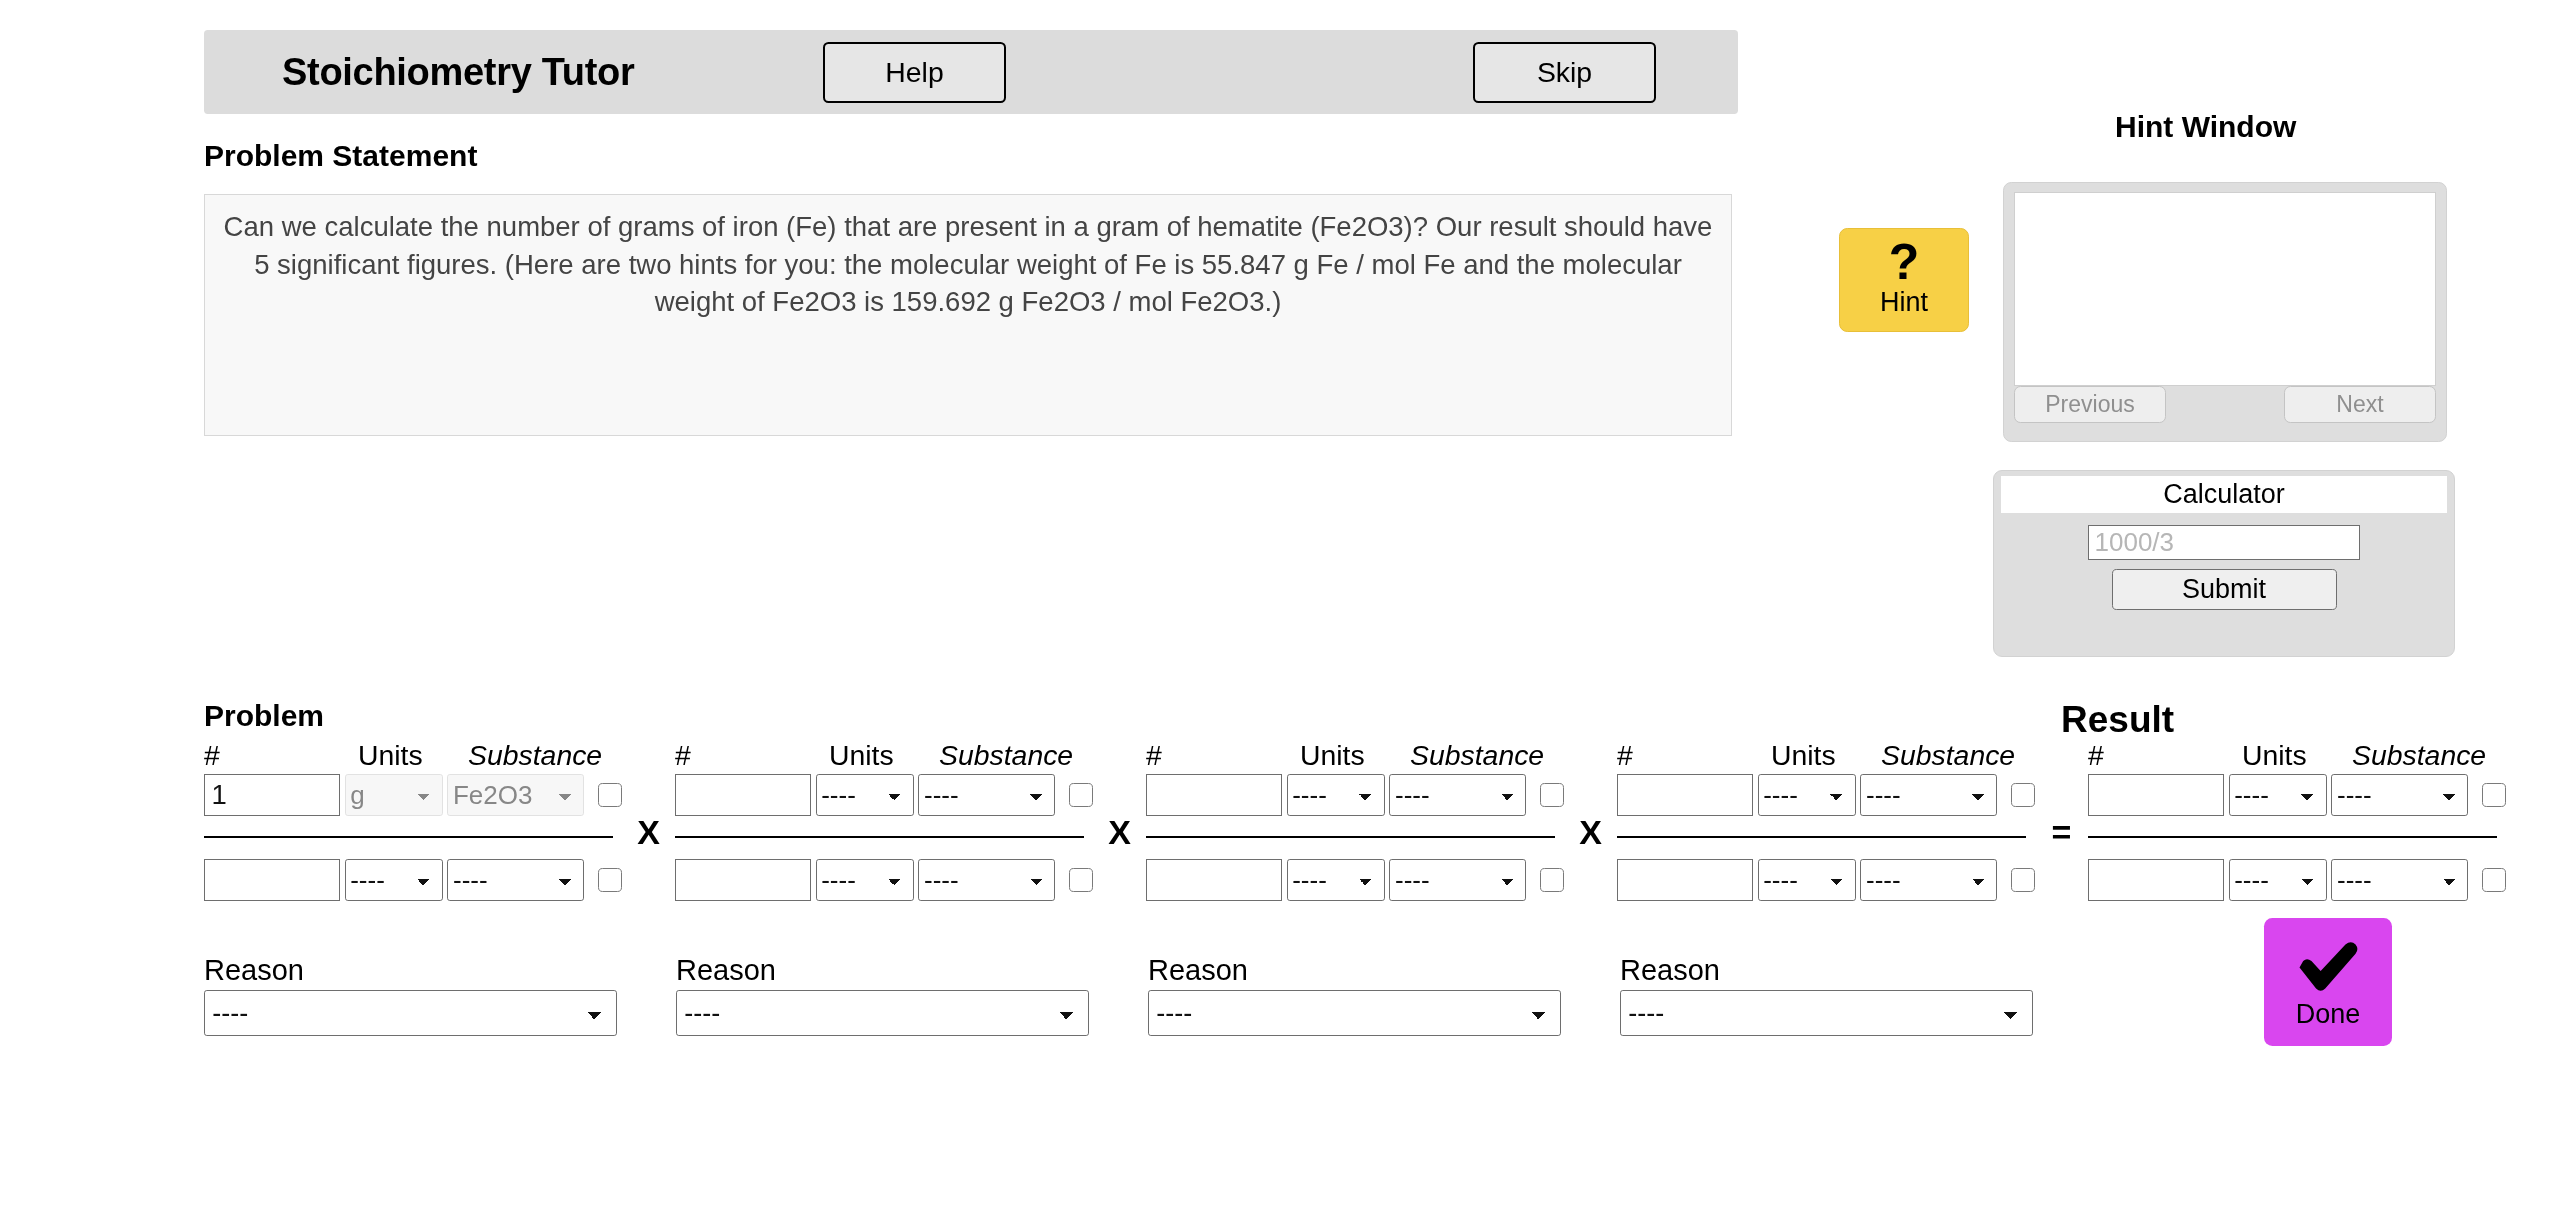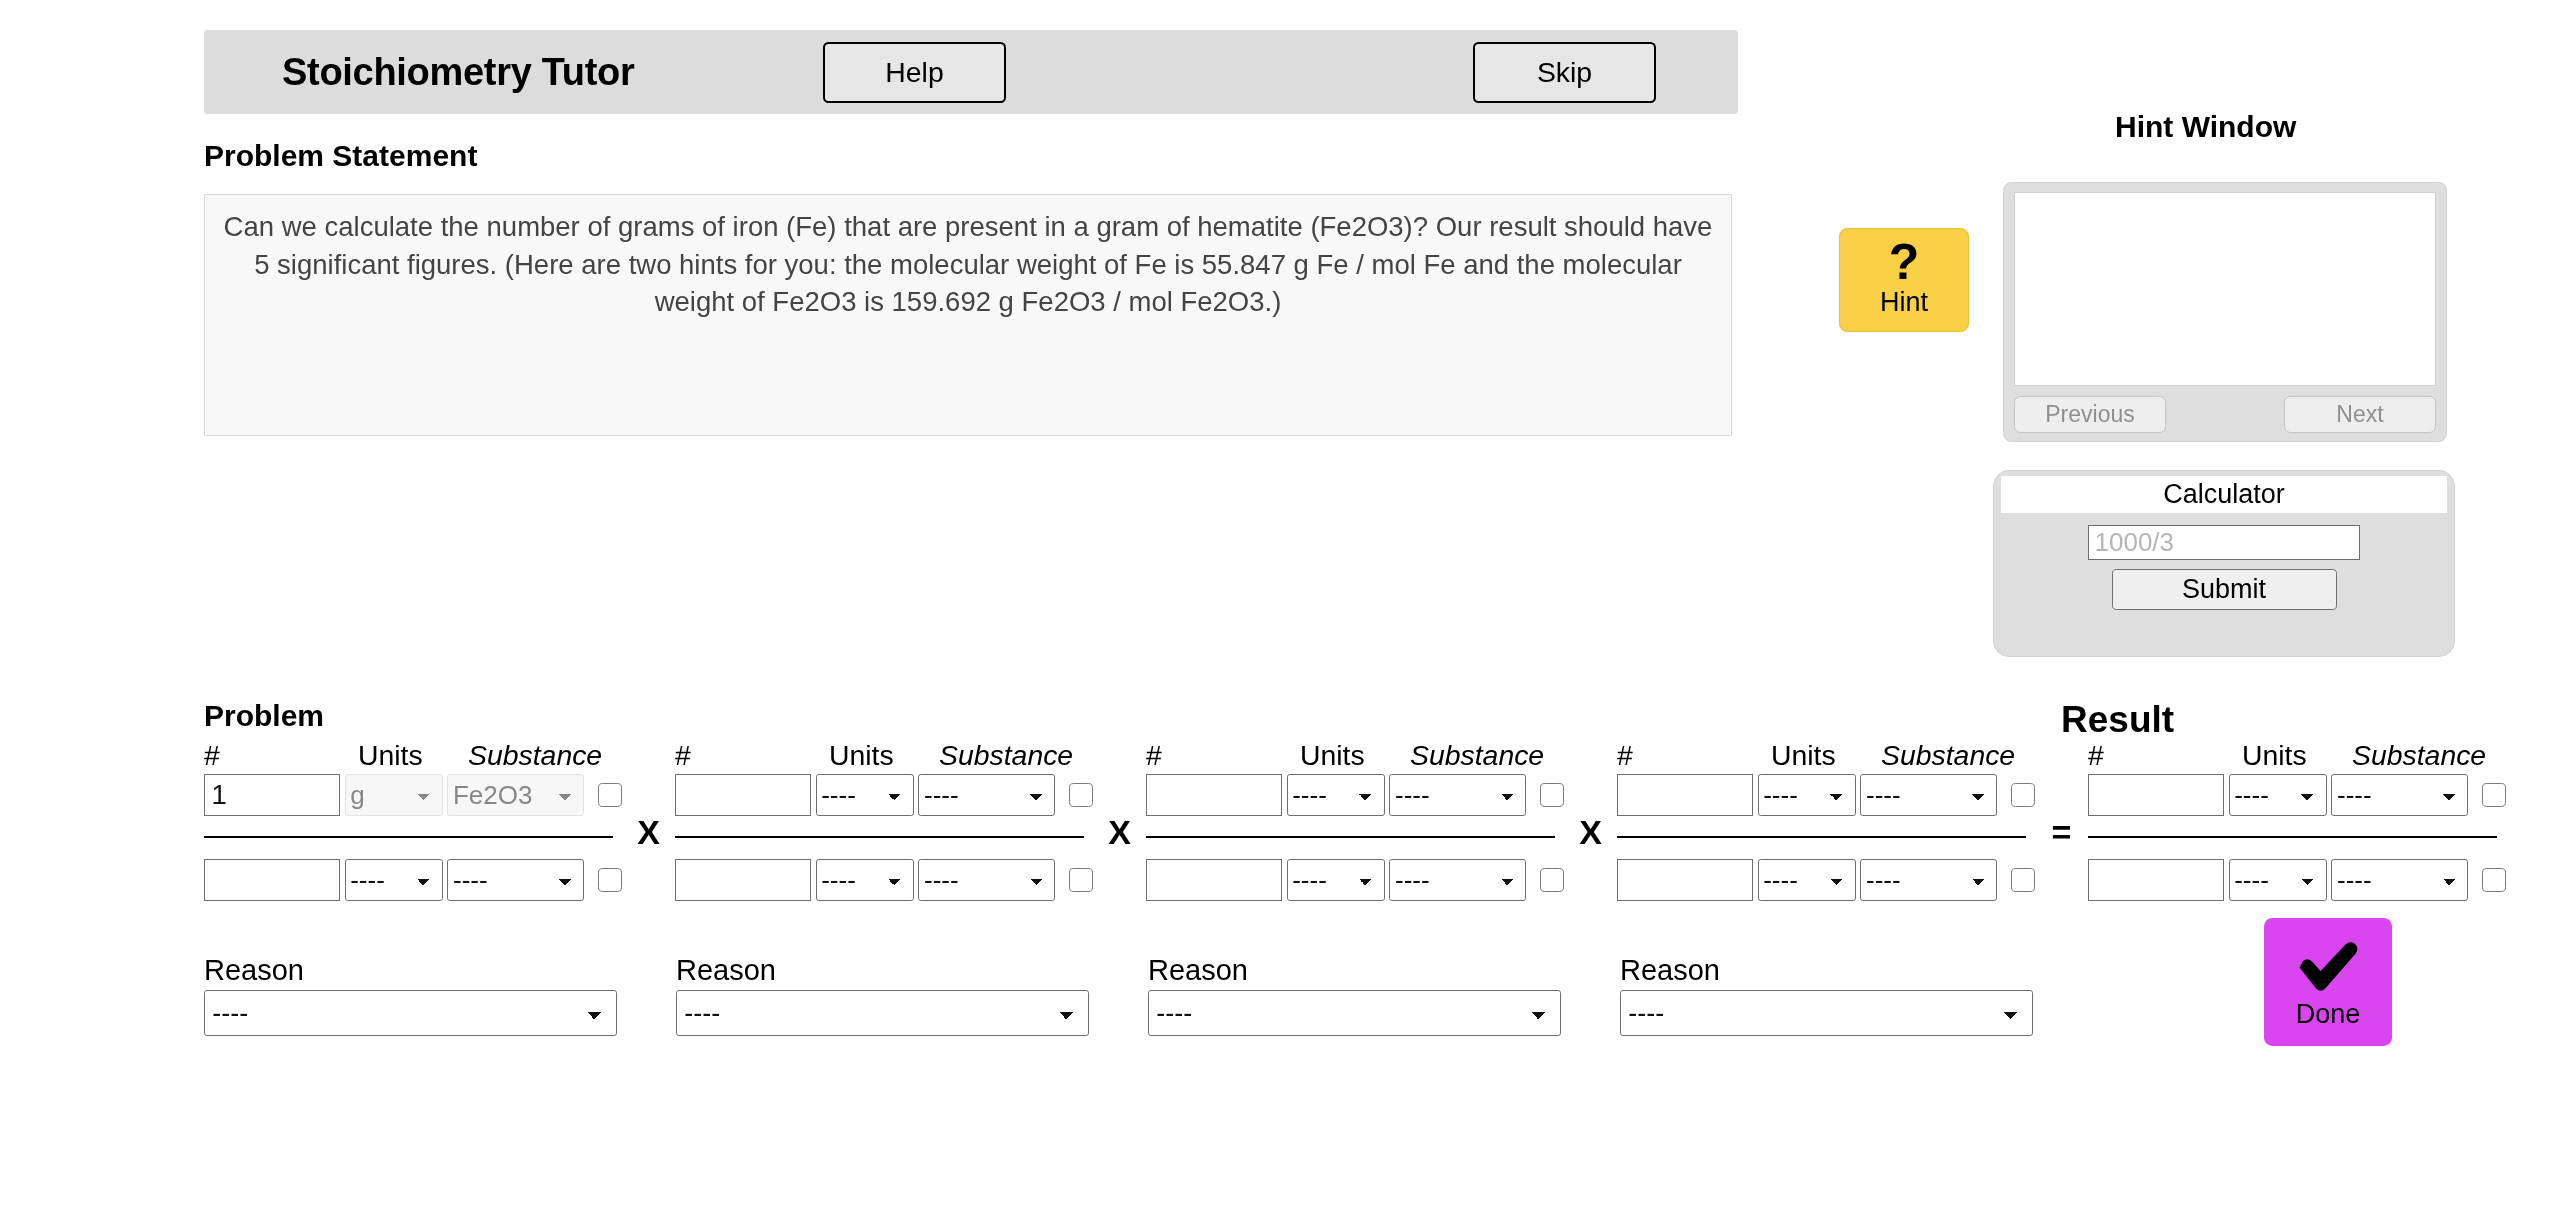--- a/index.html
+++ b/index.html
@@ -128,21 +128,21 @@
     padding: 9.2px 10px 10px 10px;
   }
   #hint-window-content {
     width: 100%;
     height: 194px;
     background: #ffffff;
     border: 1.8px solid #cfcfcf;
     box-sizing: border-box;
   }
   #hint-window-nav {
-    margin-top: 10px;
+    margin-top: 0;
     display: flex;
     justify-content: space-between;
   }
   .hint-nav-btn {
     width: 150px;
     height: 35px;
     background: #eeeeee;
     border: 1.8px solid #c4c4c4;
     border-radius: 6.4px;
     color: #8f8f8f;
@@ -156,21 +156,21 @@
 
   
   #calculator-panel {
     position: absolute;
     left: 1993px;
     top: 470px;
     width: 462px;
     height: 187px;
     background: #dedede;
     border: 1.8px solid #d2d2d2;
-    border-radius: 16px;
+    border-radius: 9px;
     box-sizing: border-box;
     padding: 4.6px 7.3px;
   }
   #calculator-title {
     background: #ffffff;
     height: 37px;
     display: flex;
     align-items: center;
     justify-content: center;
     font-size: 27px;

